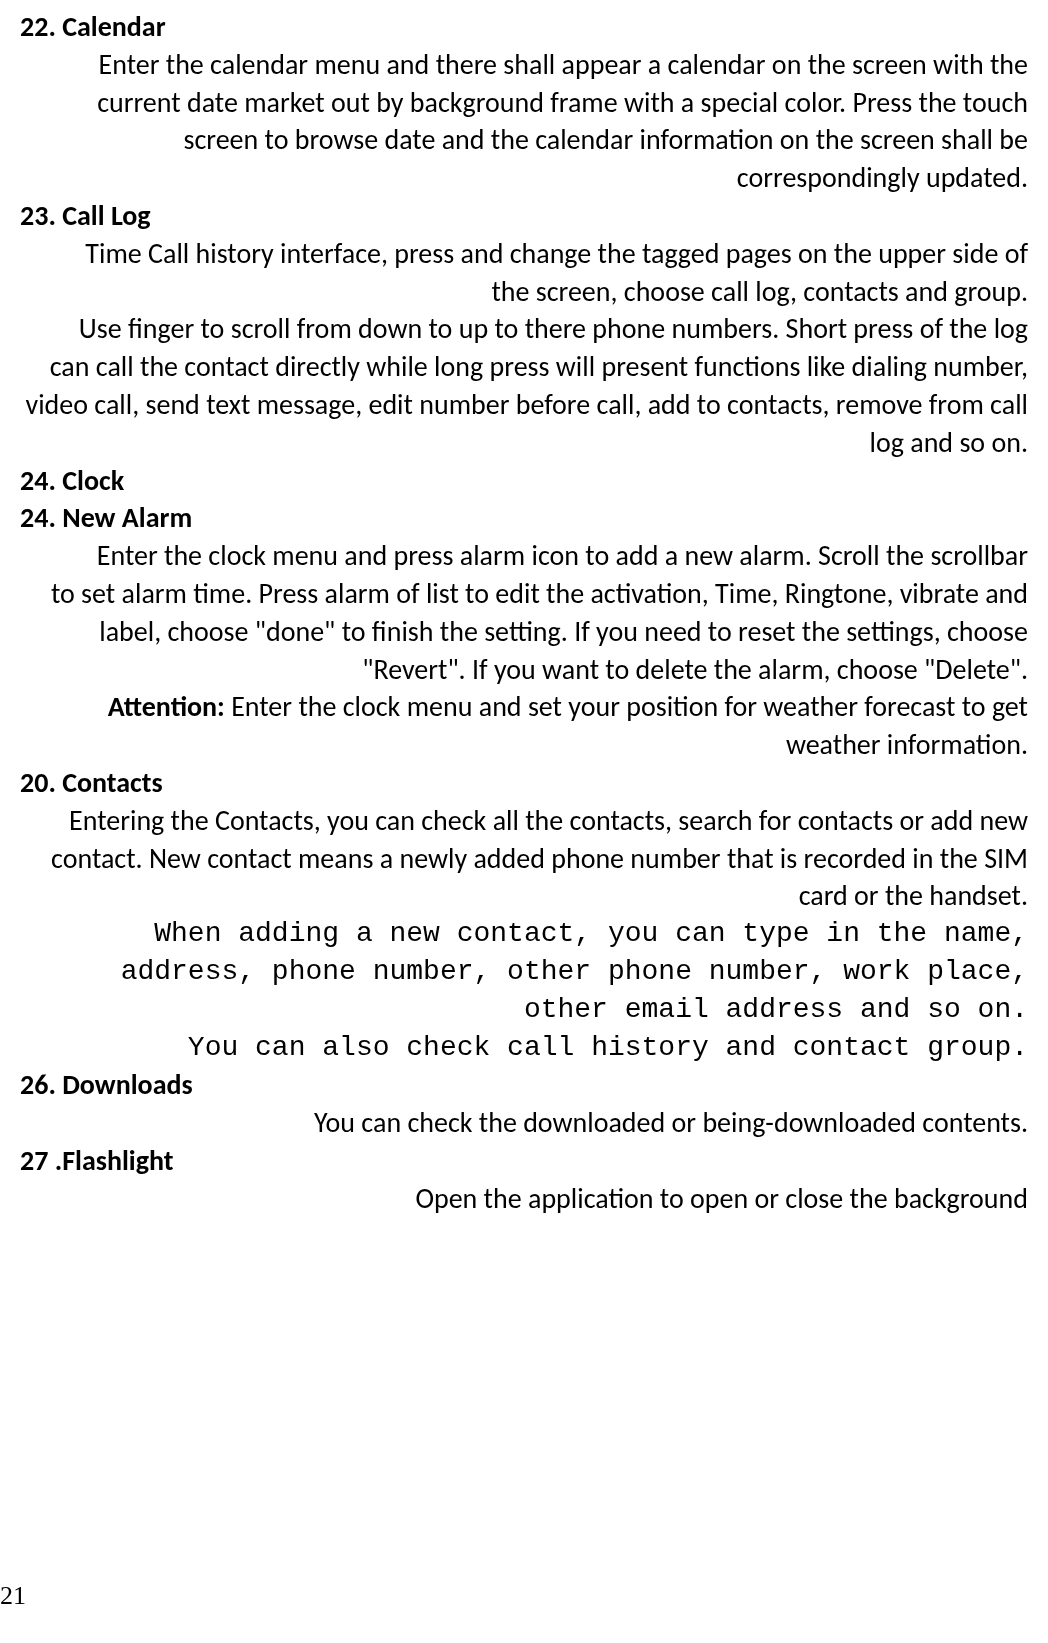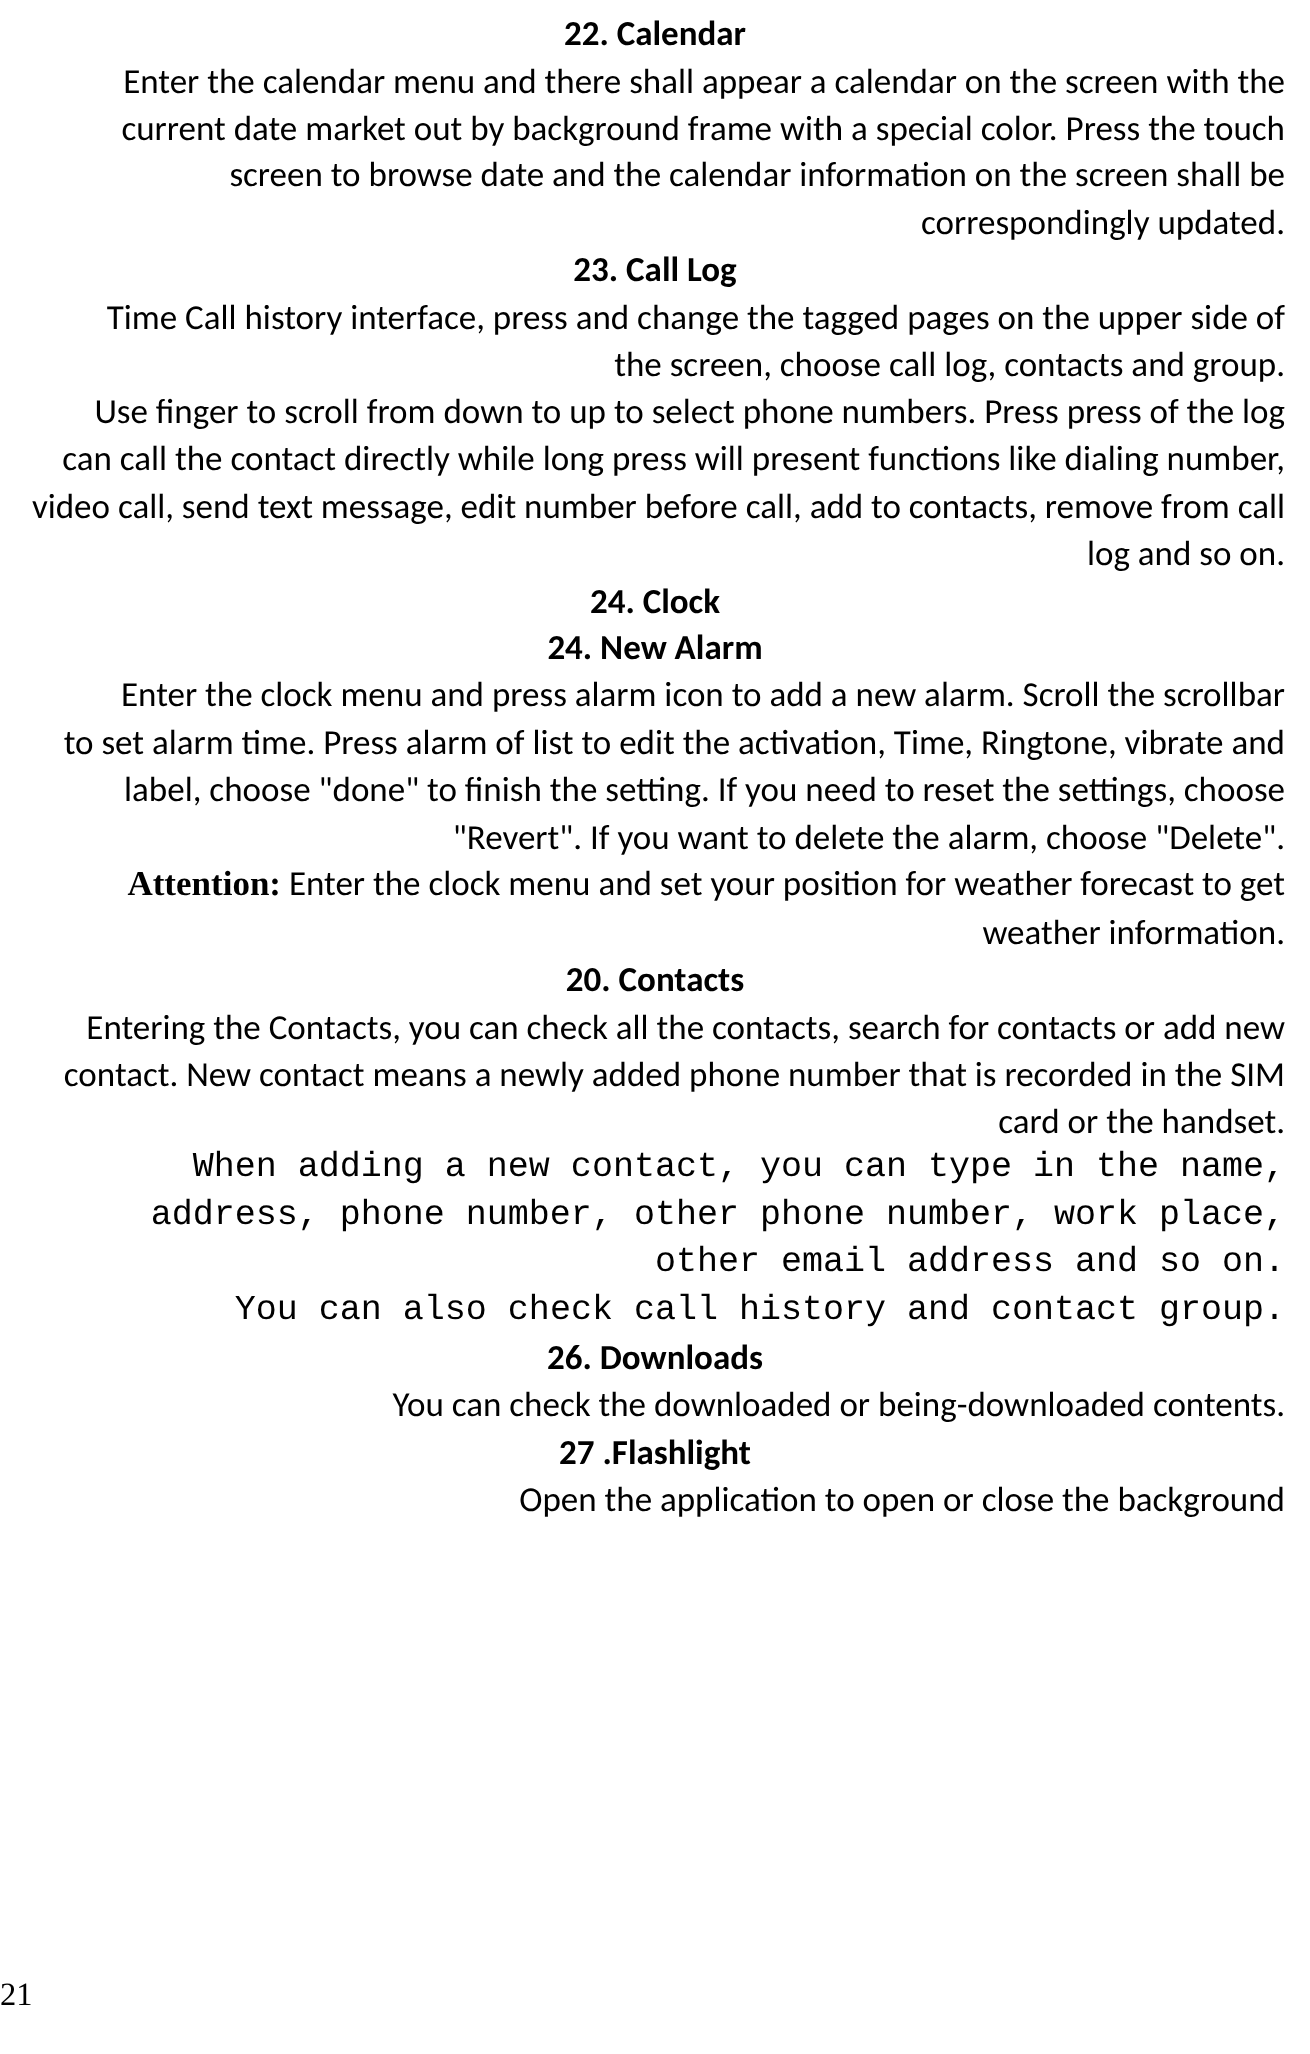--- a/index.html
+++ b/index.html
@@ -13,31 +13,29 @@
       line-height: 1.35;
       color: #000;
       background: #fff;
       width: 1048px;
       height: 1643px;
       padding: 8px 20px 20px 20px;
       position: relative;
     }
     .heading {
       font-weight: bold;
-      text-align: center;
     }
     .para {
       text-align: right;
     }
     .indent {
       text-indent: 48px;
     }
     .attention-label {
       font-weight: bold;
-      font-family: Liberation Serif, serif;
     }
     .page-number {
       position: absolute;
       bottom: 30px;
       left: 0;
       right: 0;
       text-align: left;
       font-family: "Times New Roman", Times, serif;
       font-size: 26px;
     }
@@ -50,21 +48,21 @@
     }
   </style>
 </head>
 <body>
 
 <div class="heading">22. Calendar</div>
 <div class="para indent">Enter the calendar menu and there shall appear a calendar on the screen with the current date market out by background frame with a special color. Press the touch screen to browse date and the calendar information on the screen shall be correspondingly updated.</div>
 
 <div class="heading">23. Call Log</div>
 <div class="para indent">Time Call history interface, press and change the tagged pages on the upper side of the screen, choose call log, contacts and group.</div>
-<div class="para indent">Use finger to scroll from down to up to select phone numbers. Press press of the log can call the contact directly while long press will present functions like dialing number, video call, send text message, edit number before call, add to contacts, remove from call log and so on.</div>
+<div class="para indent">Use finger to scroll from down to up to there phone numbers. Short press of the log can call the contact directly while long press will present functions like dialing number, video call, send text message, edit number before call, add to contacts, remove from call log and so on.</div>
 
 <div class="heading">24. Clock</div>
 <div class="heading">24. New Alarm</div>
 <div class="para indent">Enter the clock menu and press alarm icon to add a new alarm. Scroll the scrollbar to set alarm time. Press alarm of list to edit the activation, Time, Ringtone, vibrate and label, choose "done" to finish the setting. If you need to reset the settings, choose "Revert". If you want to delete the alarm, choose "Delete".</div>
 <div class="para">
   <span class="attention-label">Attention:</span><span> Enter the clock menu and set your position for weather forecast to get weather information.</span>
 </div>
 
 <div class="heading">20. Contacts</div>
 <div class="para indent">Entering the Contacts, you can check all the contacts, search for contacts or add new contact. New contact means a newly added phone number that is recorded in the SIM card or the handset.</div>

